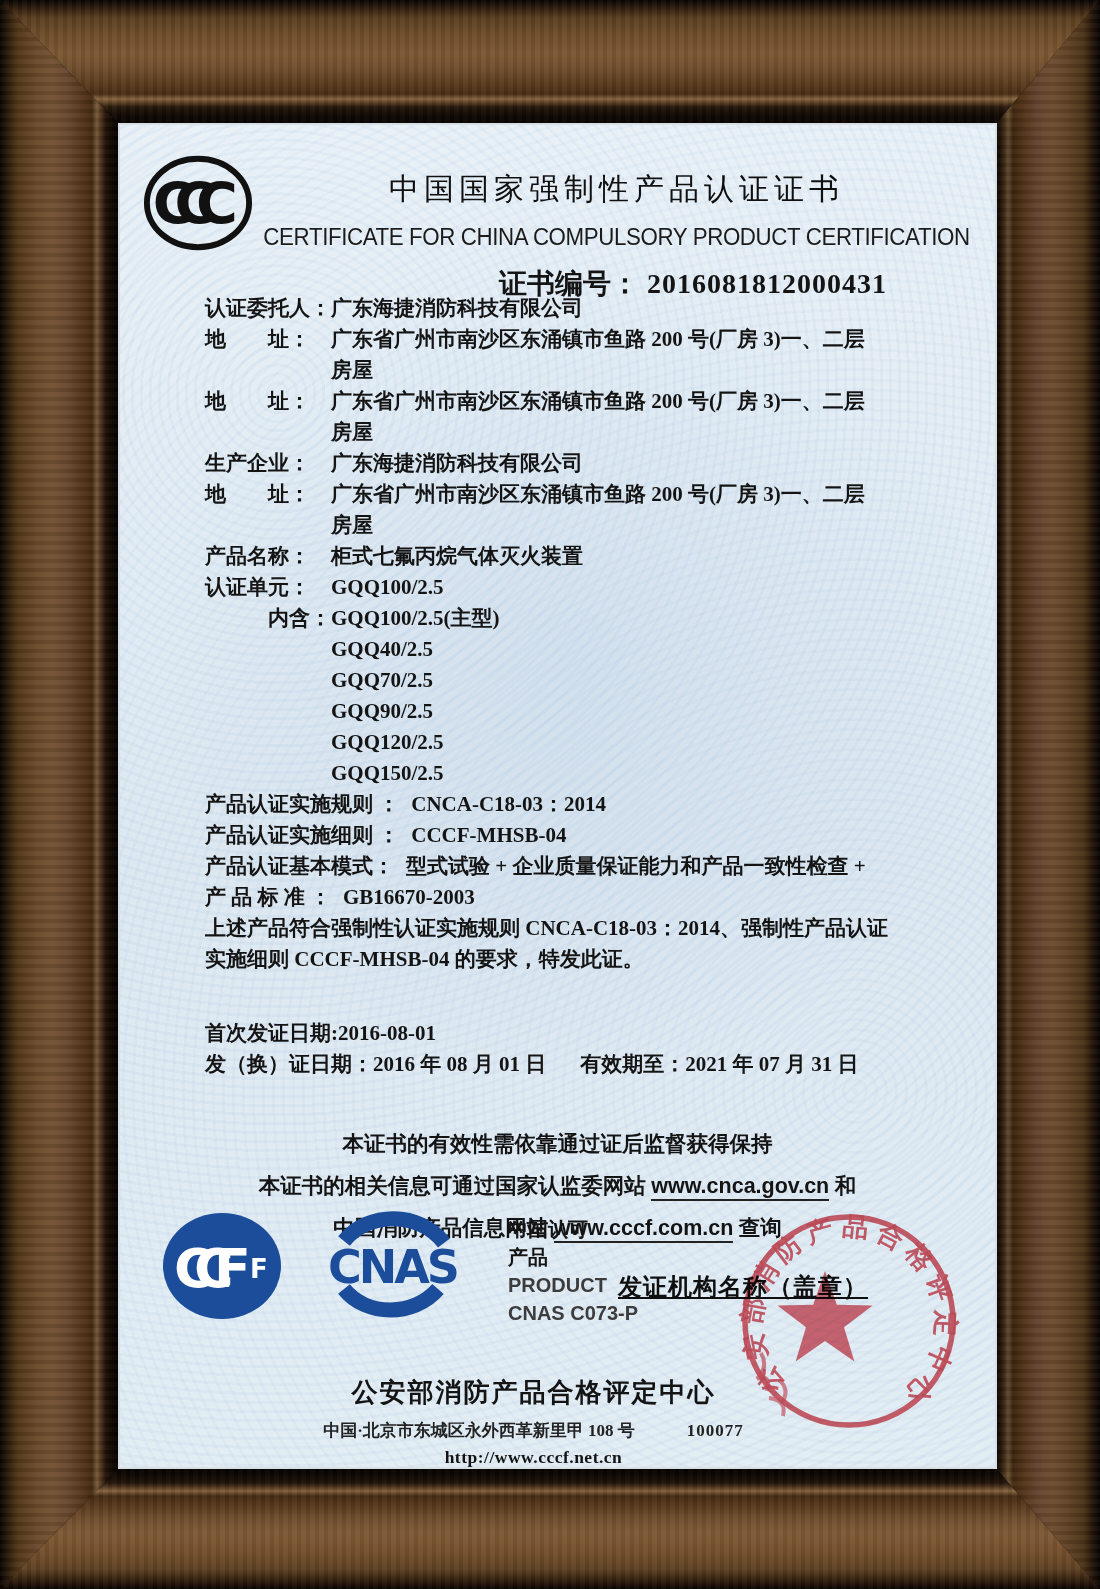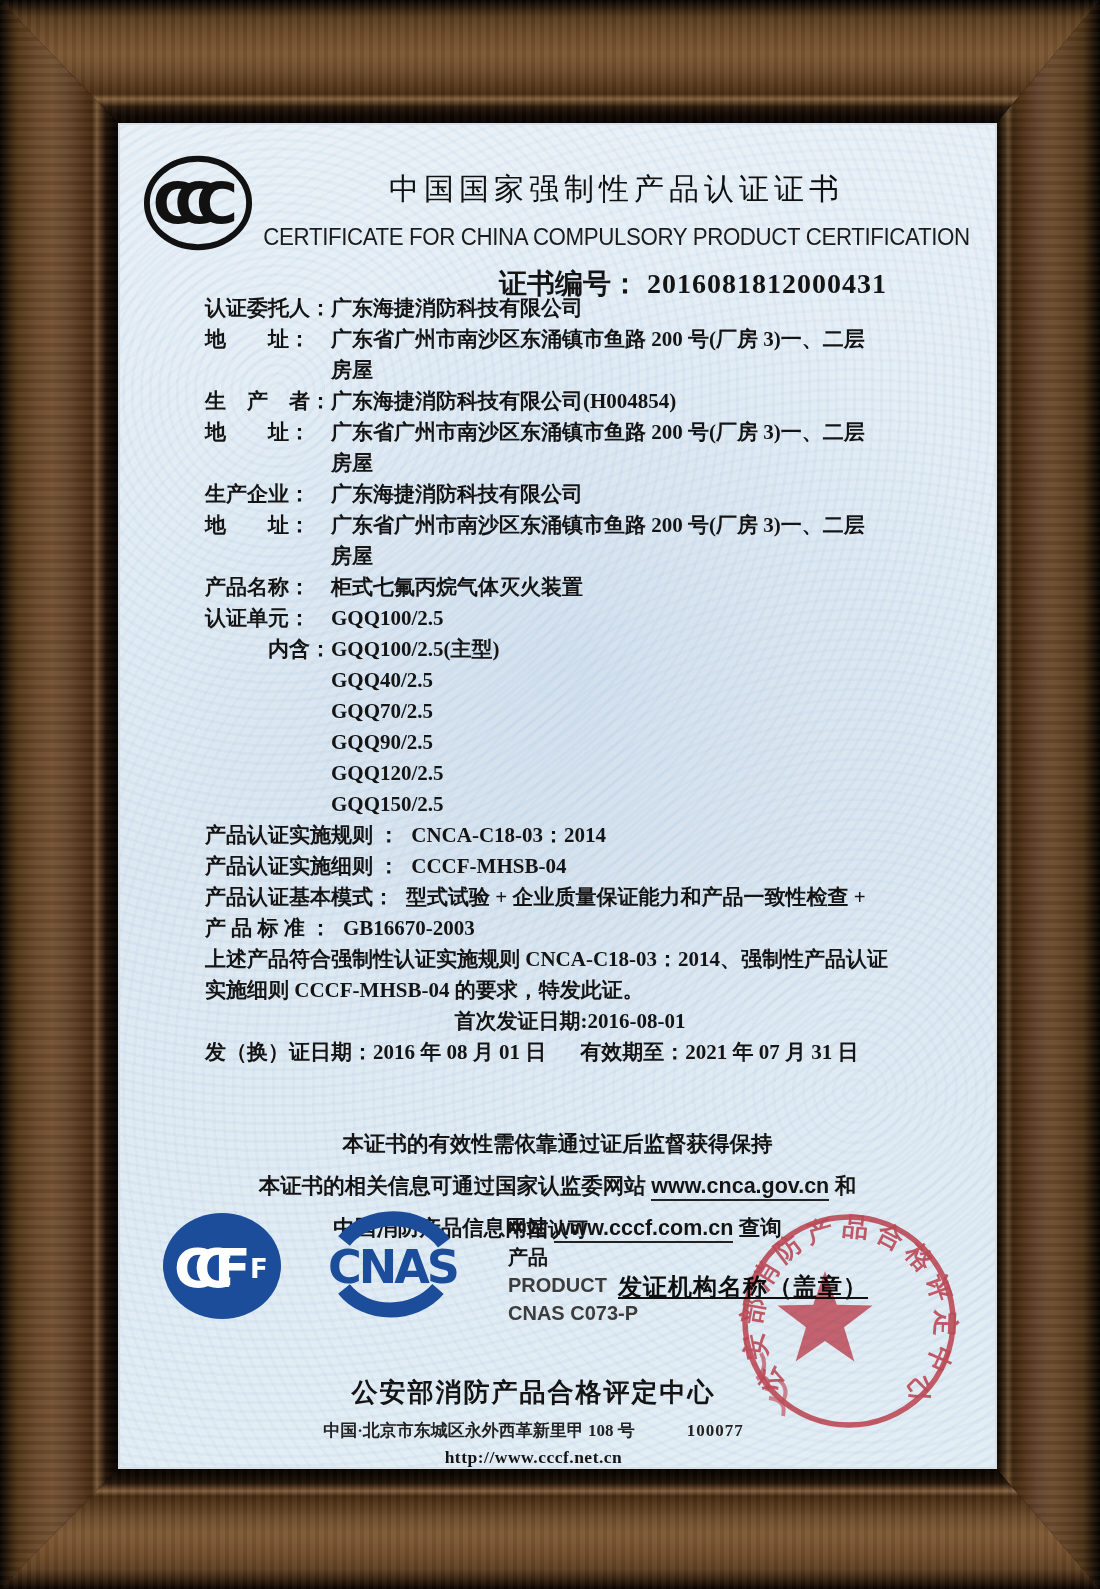--- a/index.html
+++ b/index.html
@@ -50,21 +50,21 @@
   
   .rows{position:absolute;left:85px;top:168px;width:730px;font-size:21px;font-weight:bold;}
   .row{display:flex;align-items:baseline;line-height:31px;white-space:pre;}
   .row .lbl{flex:none;white-space:pre;}
   .row.grid .lbl{width:126px;}
   .row.grid.lblright .lbl{text-align:right;}
   .row.cont{padding-left:126px;}
   .row.contleft{padding-left:0;}
   .row.inline .lbl{margin-right:12px;}
   .row.para{display:block;white-space:normal;}
-  .row.center{display:block;text-align:center;}
+  .row.center{display:block;text-align:left;margin-top:43px;}
   .row.dates .val{margin-left:34px;}
 
   
   .notices{position:absolute;left:0;right:0;top:998px;text-align:center;
            font-size:21.5px;font-weight:bold;line-height:42px;}
   .notices .url{font-family:"Liberation Sans","DejaVu Sans",sans-serif;font-weight:bold;
                 border-bottom:2px solid #222;padding-bottom:1px;}
 
   
   .cccf-logo{position:absolute;left:42px;top:1086px;width:120px;height:110px;}
@@ -107,21 +107,20 @@
       <div class="subtitle">CERTIFICATE FOR CHINA COMPULSORY PRODUCT CERTIFICATION</div>
       <div class="certno">
         <span>证书编号：</span><span class="num">2016081812000431</span>
       </div>
     </div>
 
     <div class="rows">
         <div class="row grid"><span class="lbl">认证委托人：</span><span class="val">广东海捷消防科技有限公司</span></div>
         <div class="row grid"><span class="lbl">地　　址：</span><span class="val">广东省广州市南沙区东涌镇市鱼路 200 号(厂房 3)一、二层</span></div>
         <div class="row cont"><span class="val">房屋</span></div>
-        <div class="row grid"><span class="lbl">生　产　者：</span><span class="val">广东海捷消防科技有限公司(H004854)</span></div>
         <div class="row grid"><span class="lbl">地　　址：</span><span class="val">广东省广州市南沙区东涌镇市鱼路 200 号(厂房 3)一、二层</span></div>
         <div class="row cont"><span class="val">房屋</span></div>
         <div class="row grid"><span class="lbl">生产企业：</span><span class="val">广东海捷消防科技有限公司</span></div>
         <div class="row grid"><span class="lbl">地　　址：</span><span class="val">广东省广州市南沙区东涌镇市鱼路 200 号(厂房 3)一、二层</span></div>
         <div class="row cont"><span class="val">房屋</span></div>
         <div class="row grid"><span class="lbl">产品名称：</span><span class="val">柜式七氟丙烷气体灭火装置</span></div>
         <div class="row grid"><span class="lbl">认证单元：</span><span class="val">GQQ100/2.5</span></div>
         <div class="row grid lblright"><span class="lbl">内含：</span><span class="val">GQQ100/2.5(主型)</span></div>
         <div class="row cont"><span class="val">GQQ40/2.5</span></div>
         <div class="row cont"><span class="val">GQQ70/2.5</span></div>

